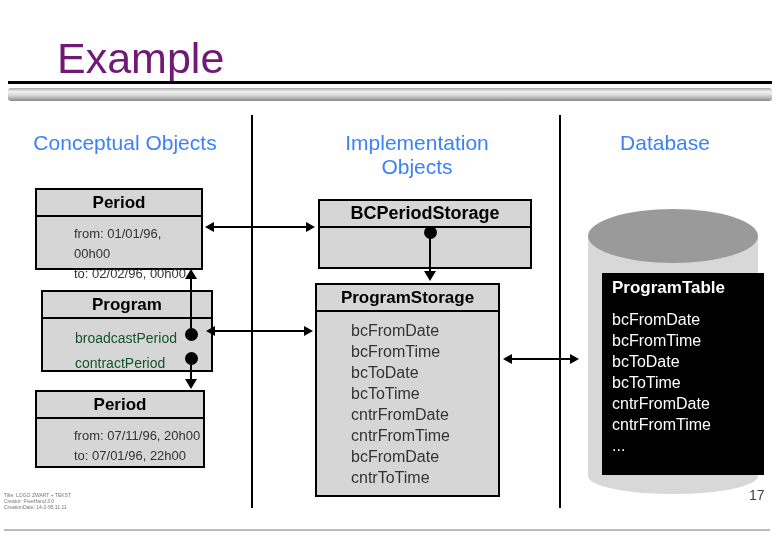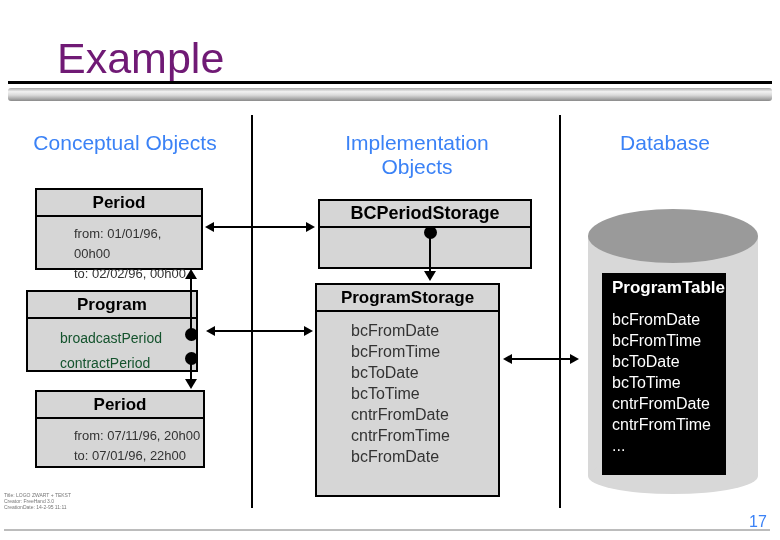--- a/index.html
+++ b/index.html
@@ -26,37 +26,37 @@
   .cls-body{font-size:13px;color:#333;margin-left:24px;}
   #period1-body,#period2-body{padding:7px 0 0 13px;line-height:20px;}
   #program-body{padding:7px 0 0 8px;font-size:14px;line-height:25px;color:#14532d;}
   #bcps-head{font-size:18px;}
   #ps-body{padding:8px 0 0 10px;font-size:16px;line-height:21px;color:#333;}
 
   
   #cyl-body{left:588px;top:236px;width:170px;height:240px;background:#d8d8d8;}
   #cyl-bottom{left:588px;top:458px;width:170px;height:36px;border-radius:50%;background:#d8d8d8;}
   #cyl-top{left:588px;top:209px;width:170px;height:54px;border-radius:50%;background:#9a9a9a;}
-  #dbtable{left:602px;top:273px;width:124px;height:202px;background:#000;color:#fff;}
+  #dbtable{left:602px;top:273px;width:162px;height:202px;background:#000;color:#fff;}
   #dbtable-title{padding:5px 0 0 10px;font-weight:bold;font-size:17px;}
   #dbtable-body{margin-top:11px;padding-left:10px;font-size:16px;line-height:21px;}
 
   
   .vline{width:2px;background:#000;}
   .hline{height:2px;background:#000;}
   .dot{width:13px;height:13px;border-radius:50%;background:#000;}
   .tri-up{width:0;height:0;border-left:6px solid transparent;border-right:6px solid transparent;border-bottom:10px solid #000;}
   .tri-down{width:0;height:0;border-left:6px solid transparent;border-right:6px solid transparent;border-top:10px solid #000;}
   .tri-left{width:0;height:0;border-top:5px solid transparent;border-bottom:5px solid transparent;border-right:9px solid #000;}
   .tri-right{width:0;height:0;border-top:5px solid transparent;border-bottom:5px solid transparent;border-left:9px solid #000;}
 
   
   #footer-meta{left:4px;top:492px;font-size:5px;line-height:6px;color:#777;}
   #footer-rule{left:4px;top:529px;width:766px;height:2px;background:#bcbcbc;}
-  #page-number{left:749px;top:513px;font-size:16px;color:#3b82f6;}
+  #page-number{left:749px;top:487px;font-size:14px;color:#404040;}
 </style>
 </head>
 <body>
 
 <div id="slide">
 
   <div class="abs" id="title">Example</div>
   <div class="abs" id="title-rule"></div>
   <div class="abs" id="title-bar"></div>
 
@@ -68,21 +68,21 @@
   <div class="abs col-head" style="left:600px;width:130px;text-align:center;">Database</div>
 
   <div class="abs cls" style="left:35px;top:188px;width:168px;height:82px;">
     <div class="cls-head">Period</div>
     <div class="cls-body" id="period1-body">
         <div>from: 01/01/96, 00h00</div>
         <div>to: 02/02/96, 00h00</div>
       </div>
   </div>
 
-  <div class="abs cls" style="left:26px;top:290px;width:172px;height:82px;">
+  <div class="abs cls" style="left:41px;top:290px;width:172px;height:82px;">
     <div class="cls-head">Program</div>
     <div class="cls-body" id="program-body">
         <div>broadcastPeriod</div>
         <div>contractPeriod</div>
       </div>
   </div>
 
   <div class="abs cls" style="left:35px;top:390px;width:170px;height:78px;">
     <div class="cls-head">Period</div>
     <div class="cls-body" id="period2-body">
@@ -98,20 +98,21 @@
   <div class="abs cls" style="left:315px;top:283px;width:185px;height:214px;">
     <div class="cls-head">ProgramStorage</div>
     <div class="cls-body" id="ps-body">
         <div>bcFromDate</div>
         <div>bcFromTime</div>
         <div>bcToDate</div>
         <div>bcToTime</div>
         <div>cntrFromDate</div>
         <div>cntrFromTime</div>
         <div>bcFromDate</div>
+        <div>cntrToTime</div>
       </div>
   </div>
 
   <div class="abs" id="cyl-body"></div>
   <div class="abs" id="cyl-bottom"></div>
   <div class="abs" id="cyl-top"></div>
   <div class="abs" id="dbtable">
     <div id="dbtable-title">ProgramTable</div>
     <div id="dbtable-body">
         <div>bcFromDate</div>

